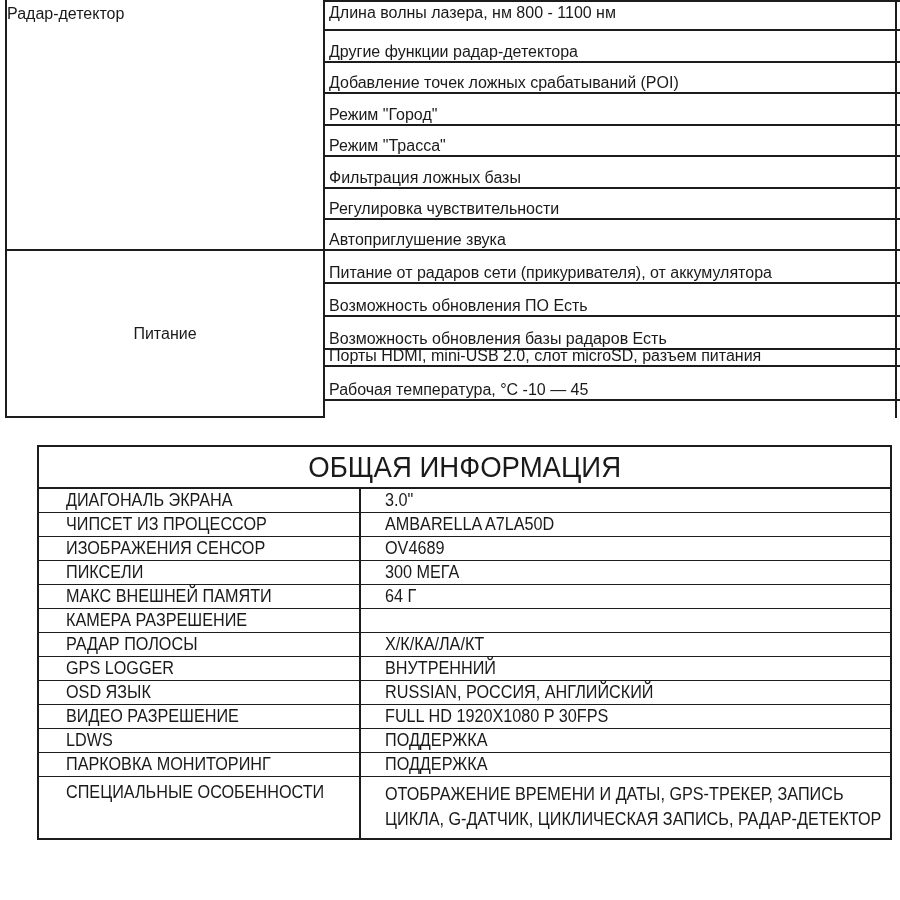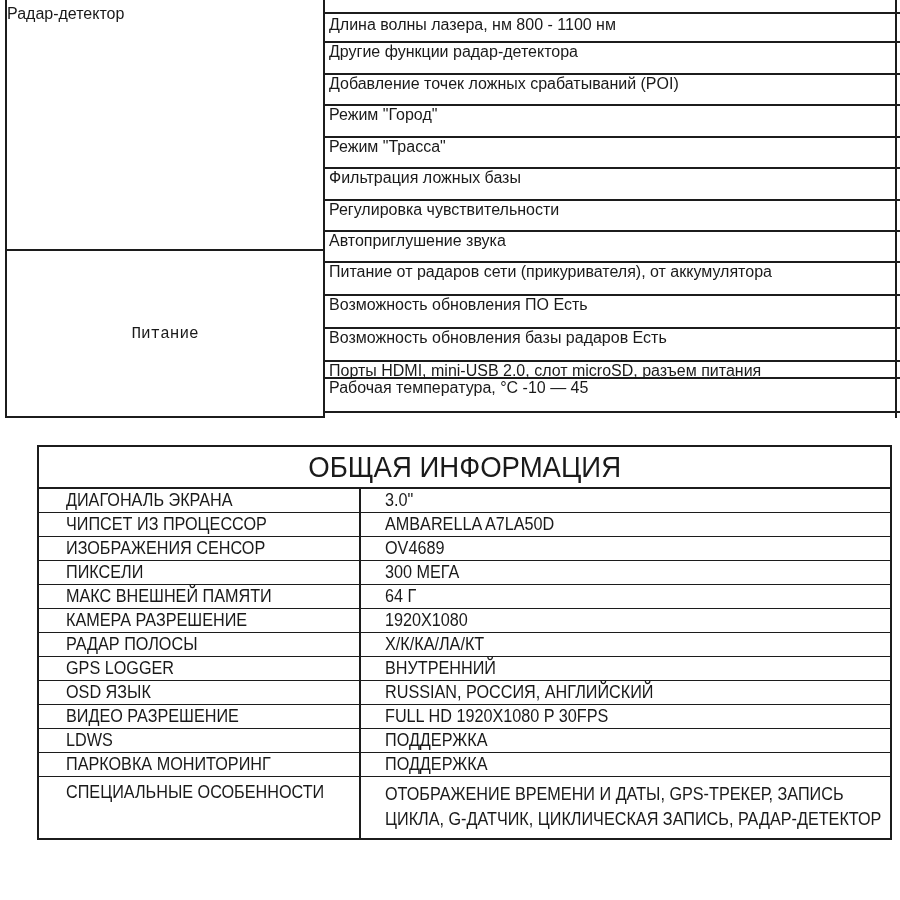--- a/index.html
+++ b/index.html
@@ -8,24 +8,24 @@
     --bg:#ffffff;
   }
   *{margin:0;padding:0;box-sizing:border-box;}
   html,body{width:900px;height:900px;background:var(--bg);overflow:hidden;}
   body{font-family:"Liberation Sans", sans-serif;color:var(--ink);position:relative;}
 
   
   .t1{position:absolute;left:5px;top:0;width:895px;height:418px;font-size:16px;}
   .t1-leftcol{position:absolute;left:0;top:0;width:318px;height:418px;border-left:2px solid var(--line);}
   .t1-cat1{height:251px;border-bottom:2px solid var(--line);display:flex;align-items:flex-start;padding-top:5px;}
-  .t1-cat2{height:167px;border-bottom:2px solid var(--line);display:flex;justify-content:center;align-items:center;font-family:Liberation Mono, monospace;}
+  .t1-cat2{height:167px;border-bottom:2px solid var(--line);display:flex;justify-content:center;align-items:center;}
   .t1-rightcol{position:absolute;left:318px;top:0;width:577px;height:418px;border-left:2px solid var(--line);}
-  .t1-row{display:flex;align-items:flex-start;padding-left:4px;border-bottom:2px solid var(--line);width:100%;}
-  .t1-row.first{border-top:2px solid var(--line);align-items:flex-start;padding-top:2px;margin-top:12px;}
+  .t1-row{display:flex;align-items:flex-end;padding-left:4px;border-bottom:2px solid var(--line);width:100%;}
+  .t1-row.first{border-top:2px solid var(--line);align-items:flex-start;padding-top:2px;}
   .t1-rightline{position:absolute;left:890px;top:0;width:2px;height:418px;background:var(--line);}
 
   
   .t2{position:absolute;left:37px;top:445px;width:855px;height:395px;border:2px solid var(--line);}
   .t2-header{height:42px;border-bottom:2px solid var(--line);display:flex;align-items:center;justify-content:center;}
   .t2-title{font-size:29px;display:inline-block;transform:scaleX(0.95);transform-origin:center;white-space:nowrap;}
   .t2-row{display:flex;height:24px;border-bottom:1.5px solid var(--line);}
   .t2-row-last{display:flex;height:61px;}
   .t2-label{width:322px;border-right:2px solid var(--line);display:flex;align-items:center;padding-left:27px;overflow:hidden;}
   .t2-value{flex:1;display:flex;align-items:center;padding-left:24px;overflow:hidden;}
@@ -132,23 +132,20 @@
         <span class="cnd">МАКС ВНЕШНЕЙ ПАМЯТИ</span>
       </div>
     <div class="t2-value">
         <span class="cnd">64 Г</span>
       </div>
   </div>
   <div class="t2-row">
     <div class="t2-label">
         <span class="cnd">КАМЕРА РАЗРЕШЕНИЕ</span>
       </div>
-    <div class="t2-value">
-        <span class="cnd">1920X1080</span>
-      </div>
   </div>
   <div class="t2-row">
     <div class="t2-label">
         <span class="cnd">РАДАР ПОЛОСЫ</span>
       </div>
     <div class="t2-value">
         <span class="cnd">Х/К/КА/ЛА/КТ</span>
       </div>
   </div>
   <div class="t2-row">

